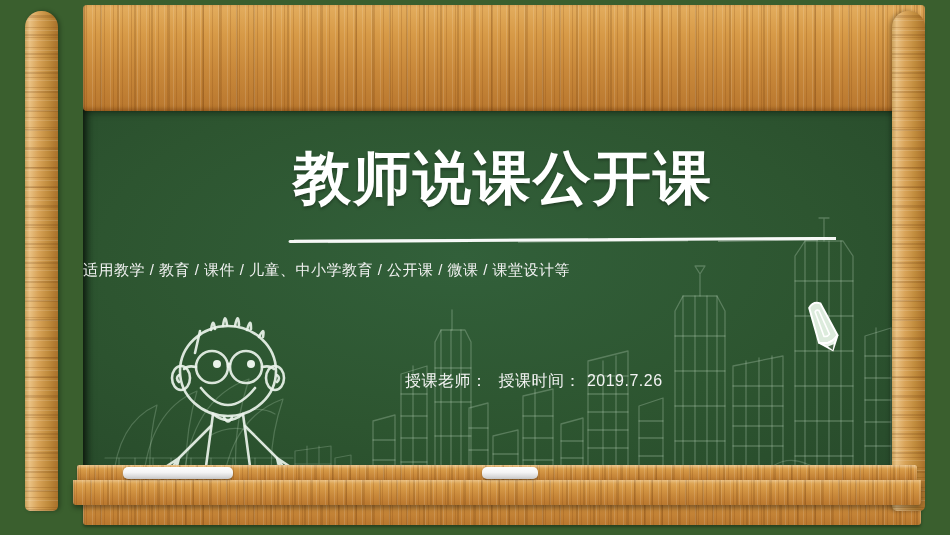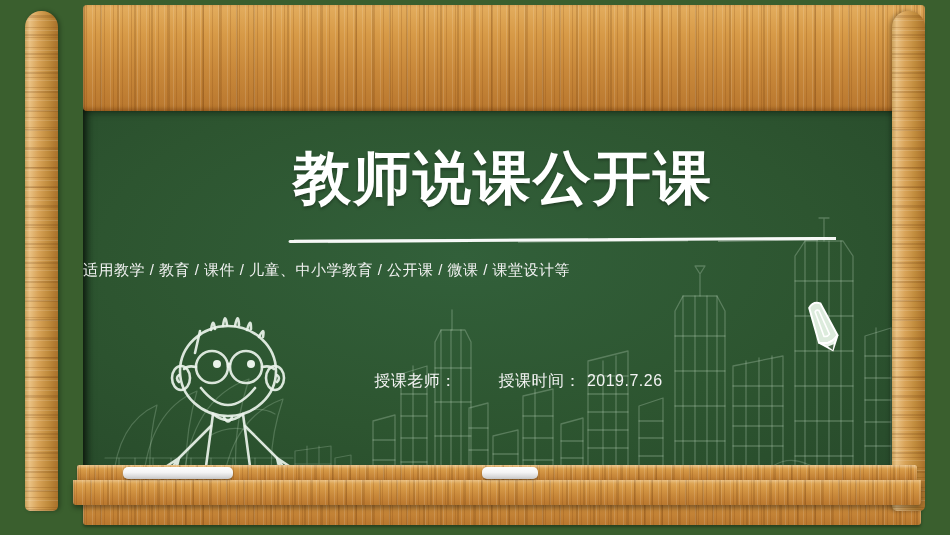--- a/index.html
+++ b/index.html
@@ -188,21 +188,21 @@
   .meta-row {
     position: absolute;
     left: 0;
     top: 219px;
     width: 100%;
     text-align: center;
     font-size: 16px;
     color: #f4f4f4;
     letter-spacing: .5px;
   }
-  .meta-teacher { display: inline-block; min-width: 150px; text-align: center; }
+  .meta-teacher { display: inline-block; min-width: 150px; text-align: right; }
   .meta-time    { display: inline-block; margin-top: 46px; }
   .meta-value   { display: inline-block; padding-left: 6px; }
 </style>
 </head>
 <body>
 
 <div class="slide">
 
   <div class="backdrop"></div>
 

